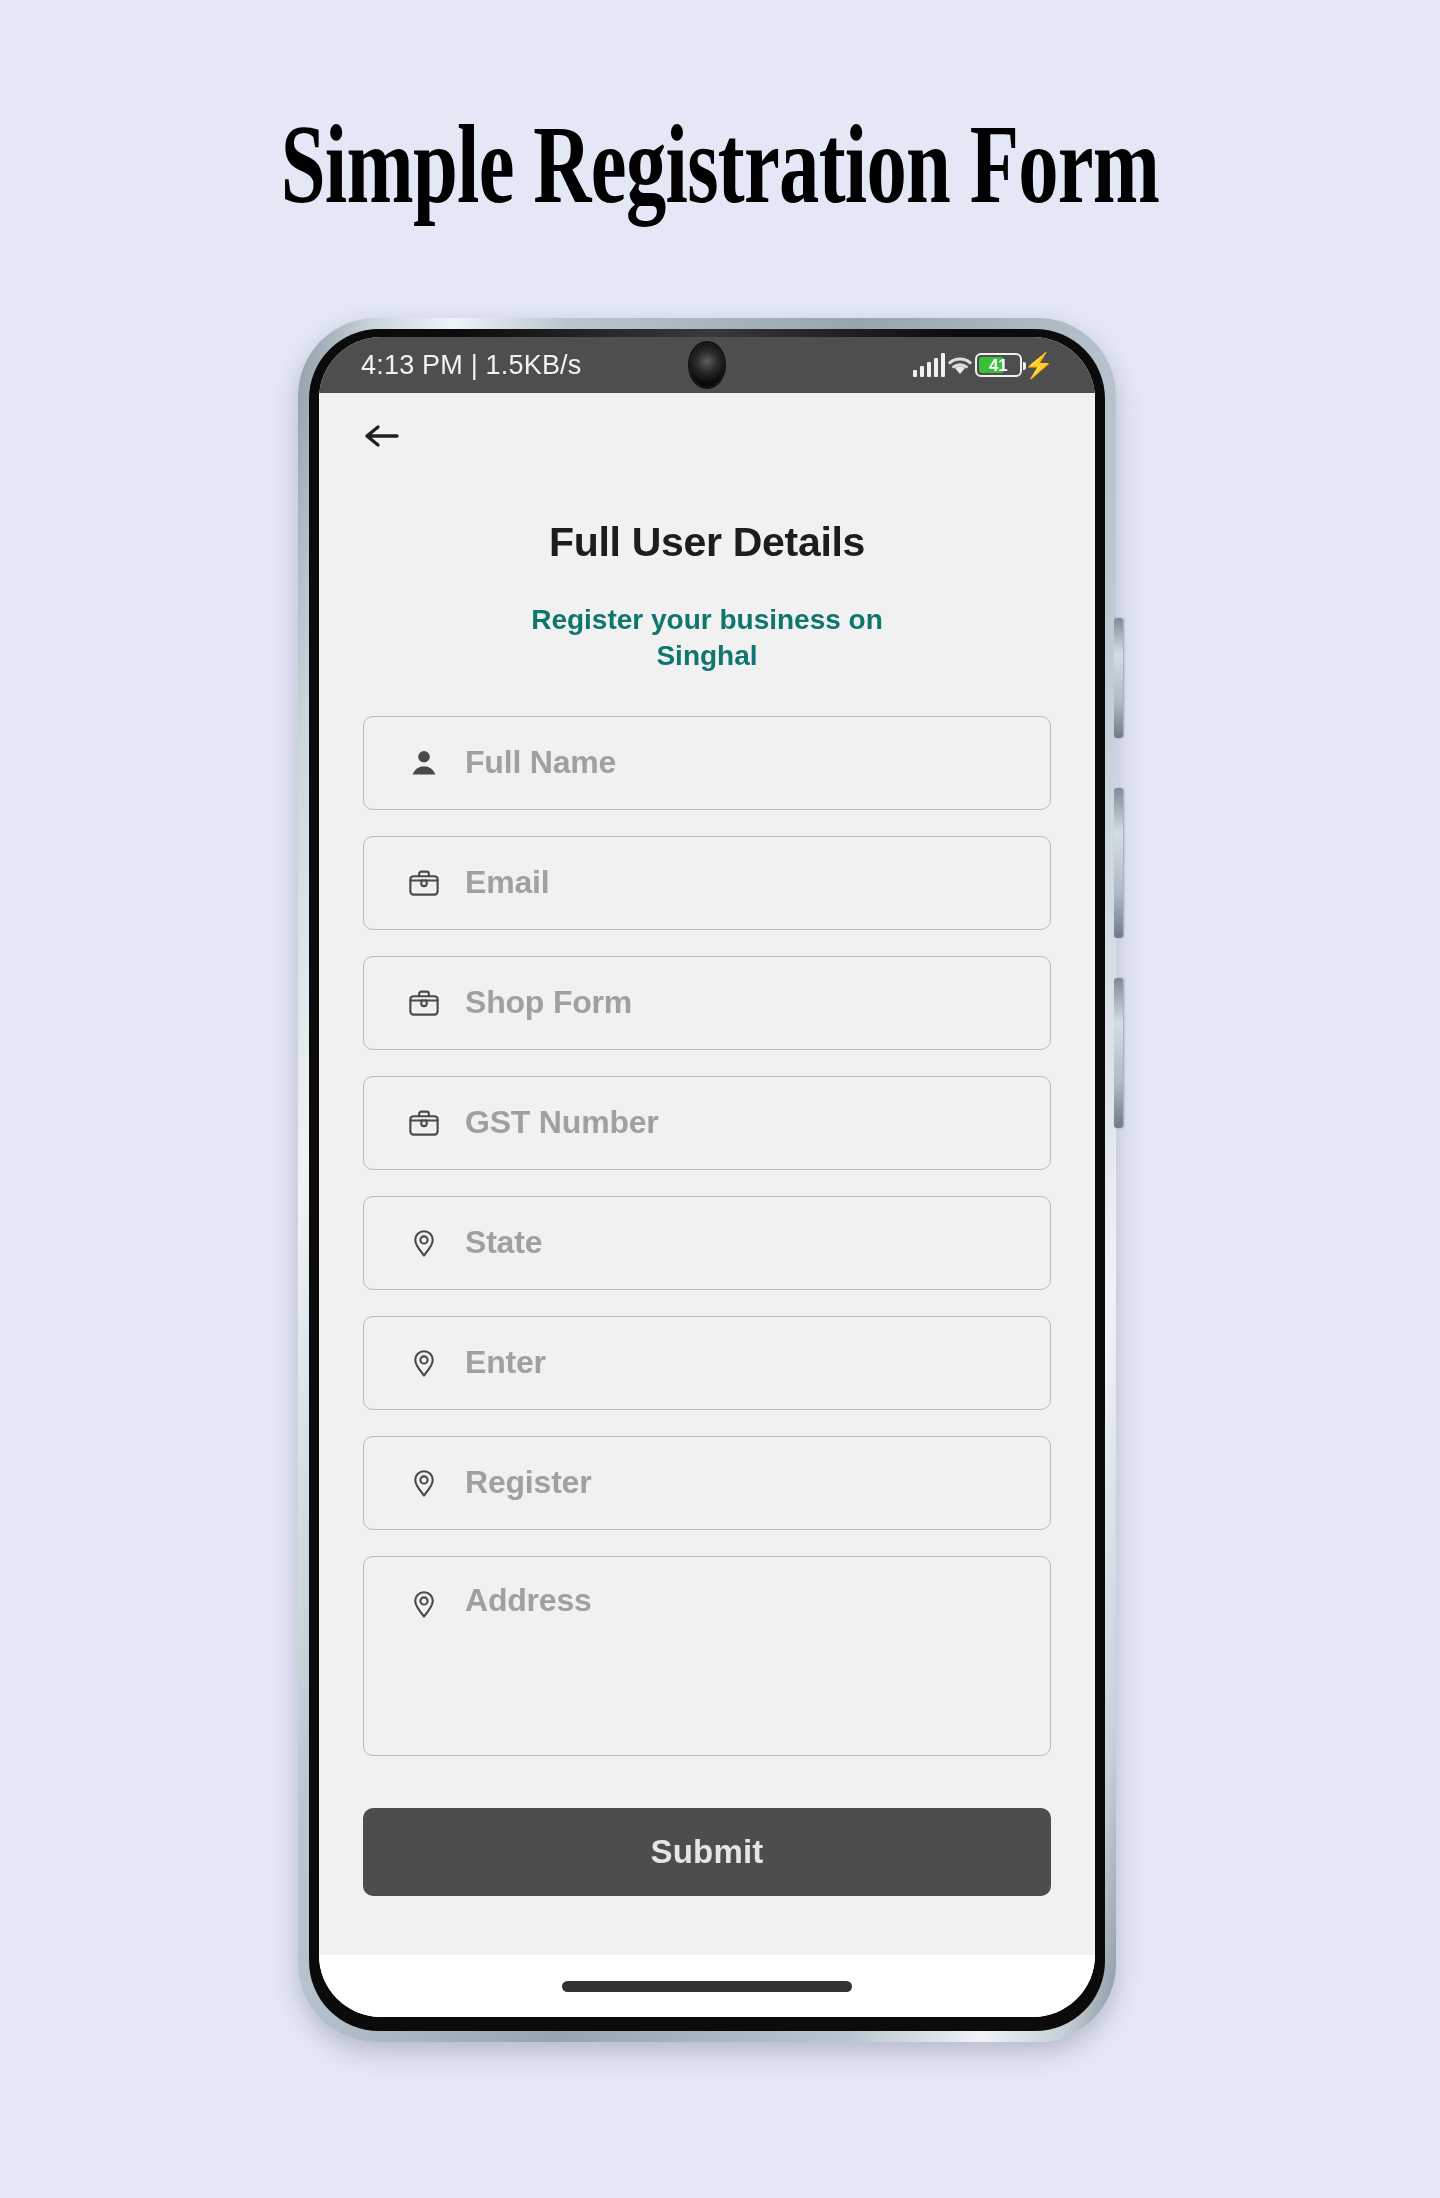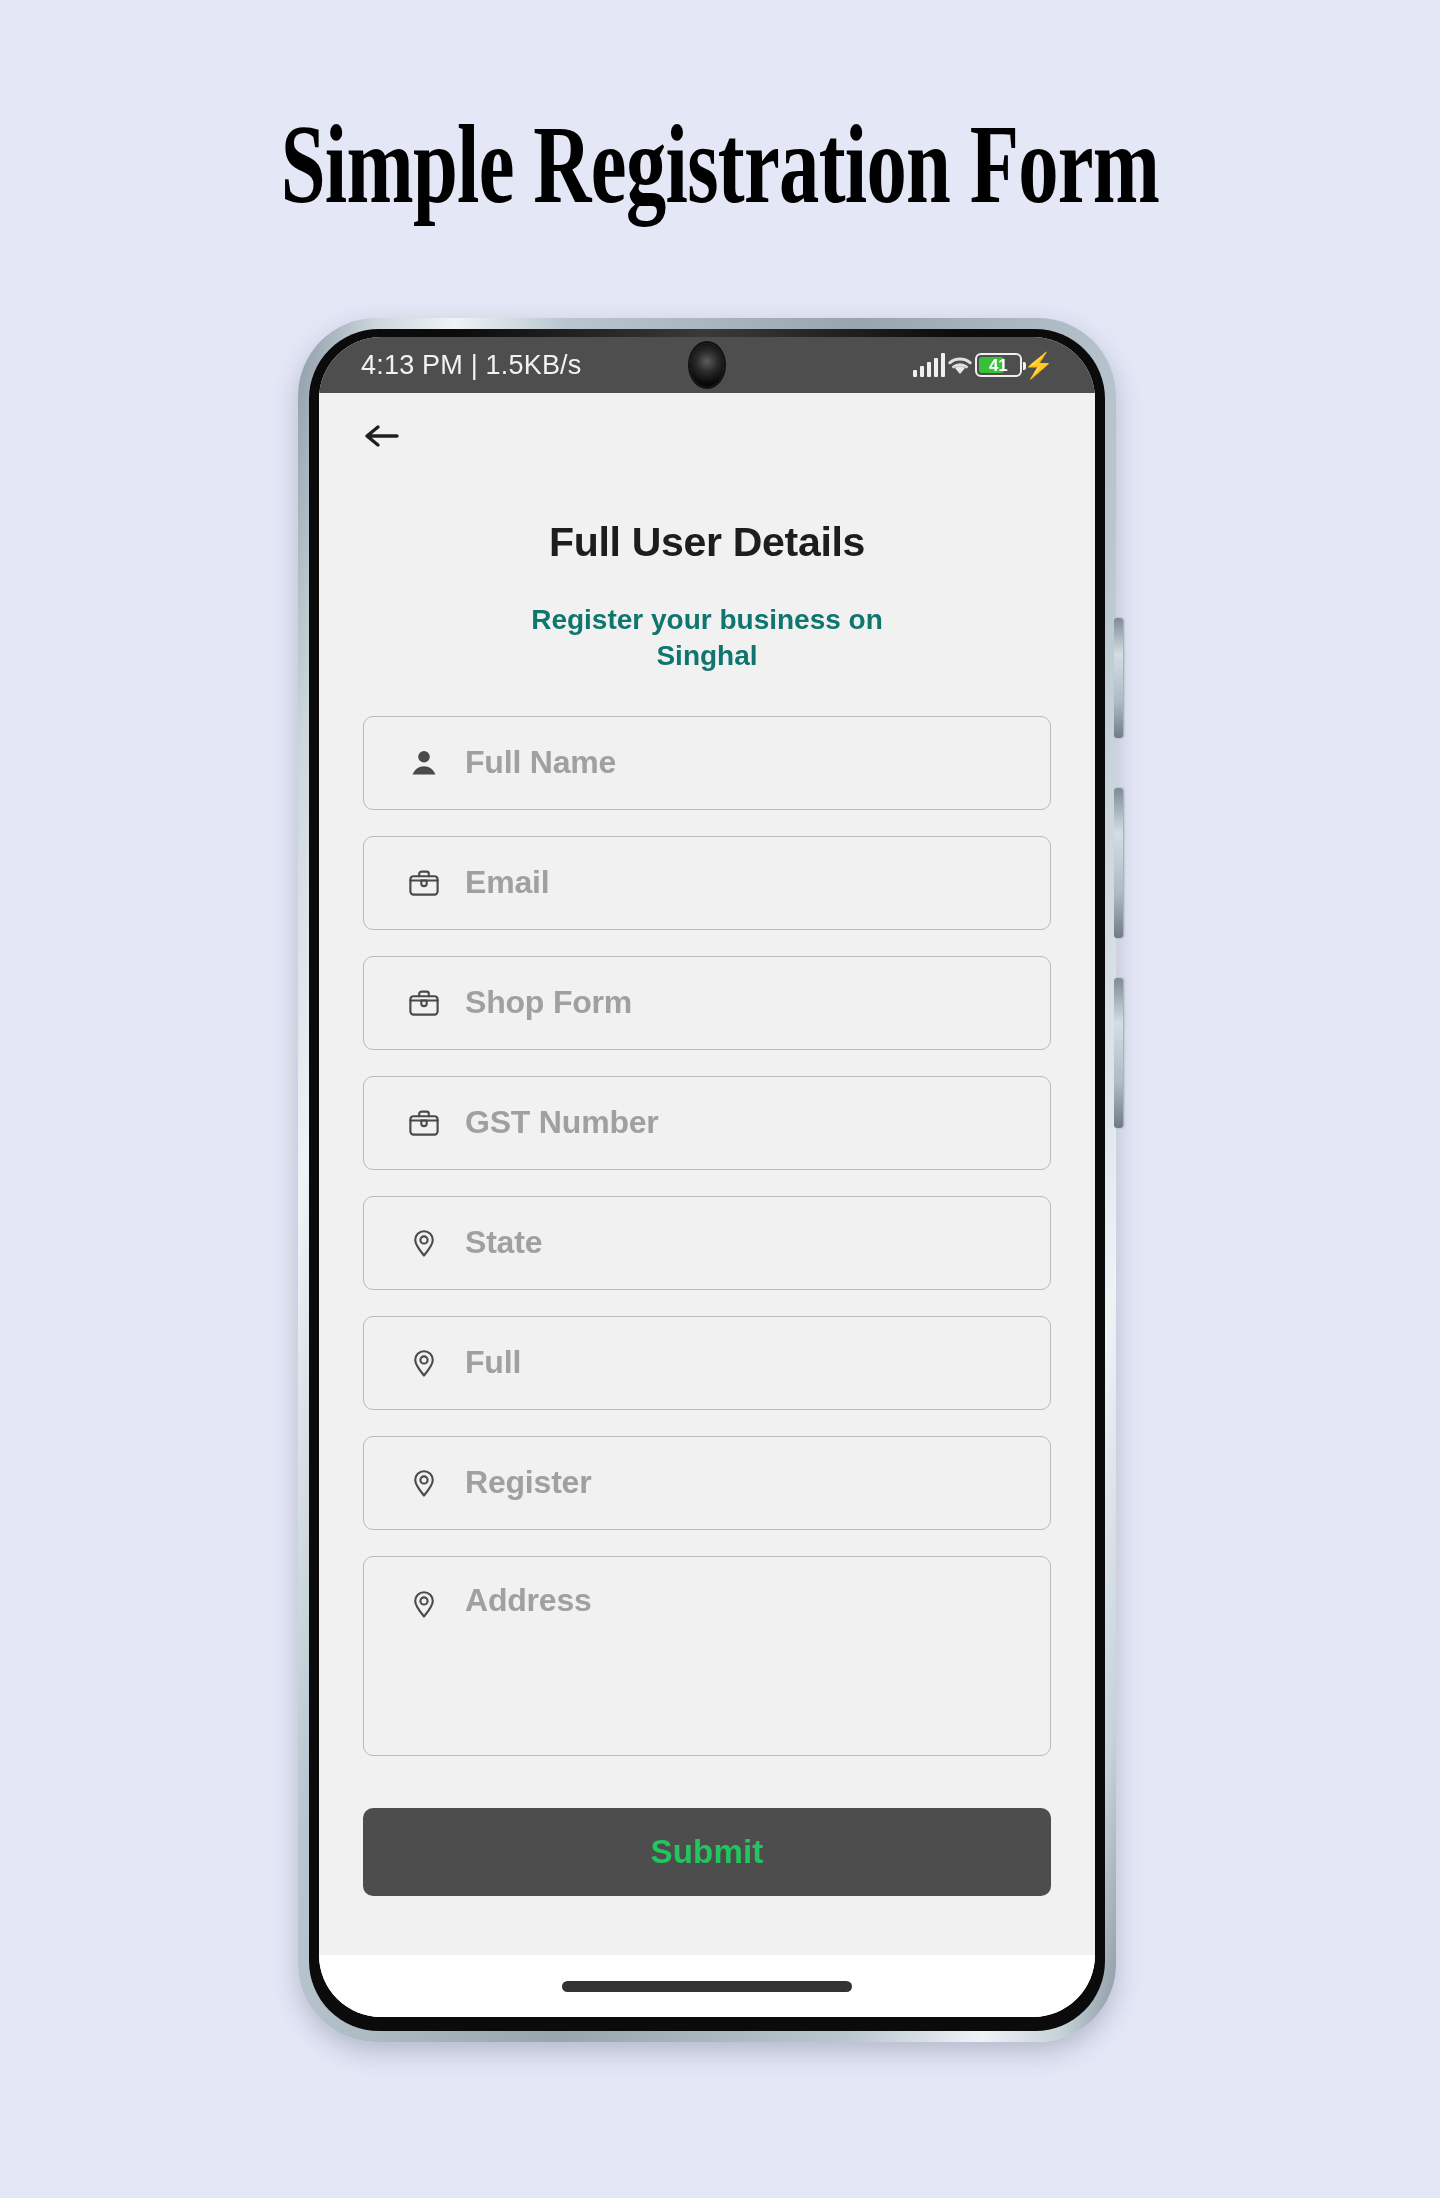--- a/index.html
+++ b/index.html
@@ -277,21 +277,21 @@
   }
   .field.tall .ph { margin-top: -3px; }
 
   .submit-wrap { padding: 26px 44px 0; }
   .submit-btn {
     width: 100%;
     height: 88px;
     border: none;
     border-radius: 10px;
     background: #4d4d4d;
-    color: #22c55e;
+    color: #e5e5e5;
     font-family: "Liberation Sans", sans-serif;
     font-size: 33px;
     font-weight: bold;
     letter-spacing: 0.2px;
     cursor: pointer;
   }
 
   
   .nav-strip {
     flex: 0 0 62px;
@@ -418,21 +418,21 @@
               <span class="ph">State</span>
             </div>
 
             <div class="field">
               <span class="fi">
                 <svg viewBox="0 0 24 24" width="32" height="32" fill="none" stroke="#4a4a4a" stroke-width="1.6" stroke-linecap="round" stroke-linejoin="round">
                   <path d="M12 21.4c4.3-5.2 6.6-8.6 6.6-11.6a6.6 6.6 0 1 0-13.2 0c0 3 2.3 6.4 6.6 11.6z"></path>
                   <circle cx="12" cy="9.7" r="2.7"></circle>
                 </svg>
               </span>
-              <span class="ph">Full</span>
+              <span class="ph">Enter</span>
             </div>
 
             <div class="field">
               <span class="fi">
                 <svg viewBox="0 0 24 24" width="32" height="32" fill="none" stroke="#4a4a4a" stroke-width="1.6" stroke-linecap="round" stroke-linejoin="round">
                   <path d="M12 21.4c4.3-5.2 6.6-8.6 6.6-11.6a6.6 6.6 0 1 0-13.2 0c0 3 2.3 6.4 6.6 11.6z"></path>
                   <circle cx="12" cy="9.7" r="2.7"></circle>
                 </svg>
               </span>
               <span class="ph">Register</span>

